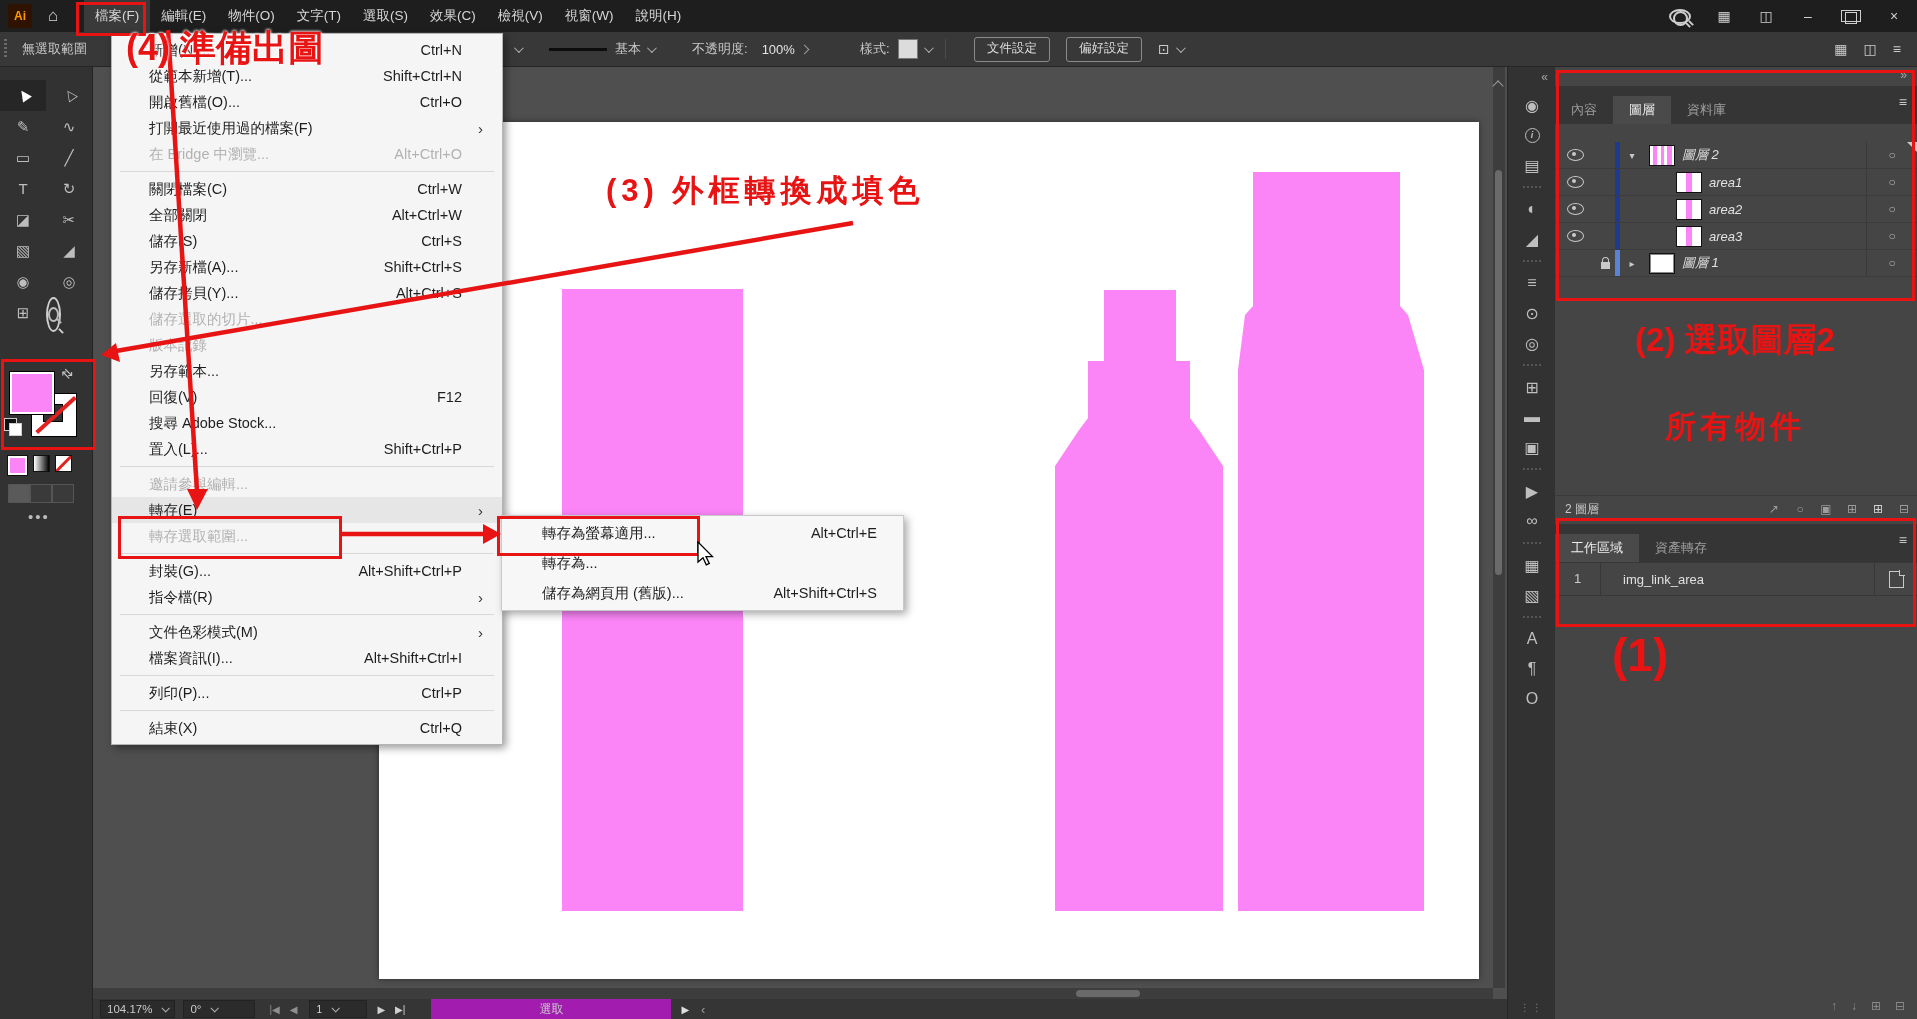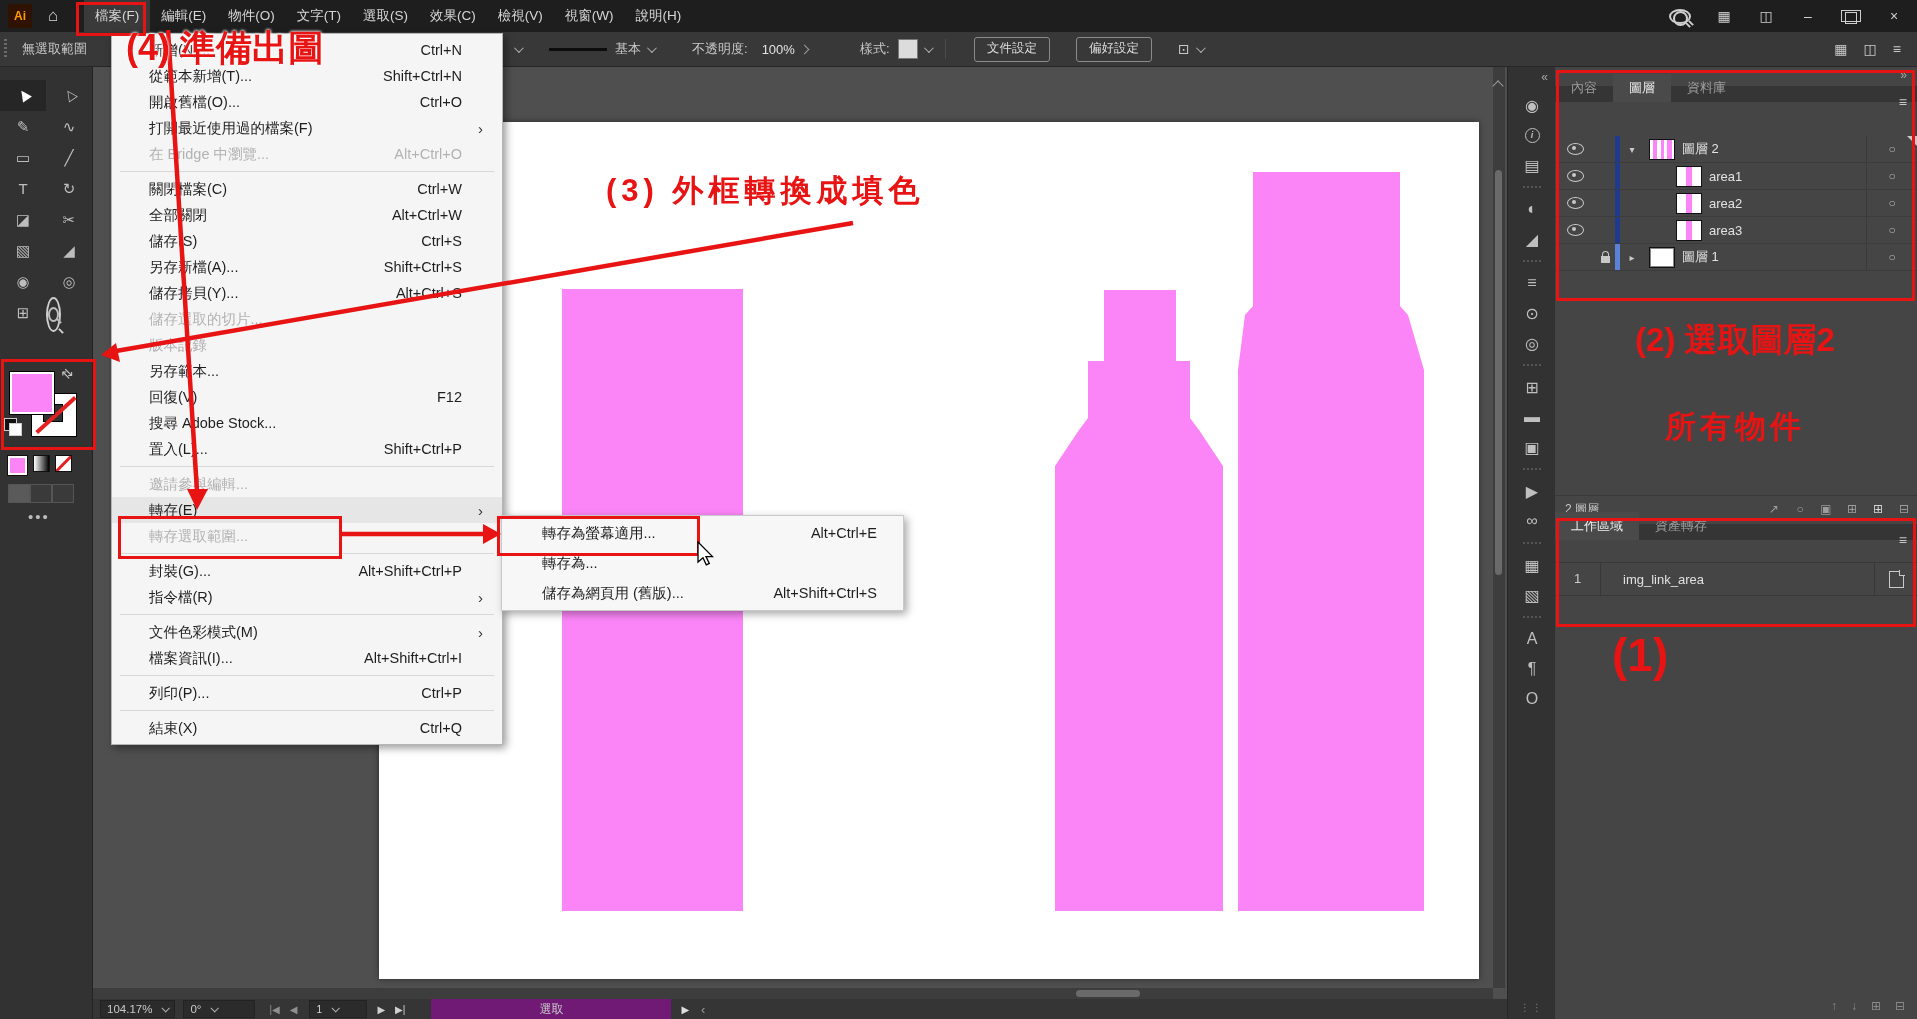--- a/index.html
+++ b/index.html
@@ -19,21 +19,21 @@
   .shape-magnifier{position:relative;display:inline-block;width:11px;height:11px;border:2px solid #cfcfcf;border-radius:50%;}
   .shape-magnifier::after{content:"";position:absolute;width:2px;height:6px;background:#cfcfcf;right:-3px;bottom:-4px;transform:rotate(-45deg);}
   .shape-box{display:inline-block;width:10px;height:10px;border:1.5px solid #cfcfcf;}
   
   .controlbar{position:absolute;left:0;top:32px;width:1917px;height:34px;background:#383838;border-bottom:1px solid #262626;z-index:20;color:#c9c9c9;font-size:13px;}
   .cb{position:absolute;top:0;height:34px;display:flex;align-items:center;white-space:nowrap;}
   .grip{position:absolute;left:4px;top:7px;width:3px;height:20px;background:repeating-linear-gradient(#6a6a6a 0 2px,transparent 2px 4px);}
   .chevd{display:inline-block;width:6px;height:6px;border-right:1.6px solid #b0b0b0;border-bottom:1.6px solid #b0b0b0;transform:rotate(45deg) translateY(-2px);margin-left:6px;}
   .chevr{display:inline-block;width:6px;height:6px;border-right:1.6px solid #9a9a9a;border-bottom:1.6px solid #9a9a9a;transform:rotate(-45deg);margin-left:6px;}
   .strokeline{display:inline-block;width:58px;height:3px;background:#0d0d0d;margin-right:8px;}
-  .cb-btn{height:23px;line-height:21px;padding:0 12px;border:1px solid #8a8a8a;border-radius:3px;font-size:12.5px;color:#ddd;margin-right:26px;}
+  .cb-btn{height:23px;line-height:21px;padding:0 12px;border:1px solid #8a8a8a;border-radius:3px;font-size:12.5px;color:#ddd;margin-right:16px;}
   .cb-swatch{display:inline-block;width:18px;height:18px;background:#dcdcdc;border:1px solid #777;margin-left:8px;}
   .cb-sep{display:inline-block;width:1px;height:20px;background:#4b4b4b;margin:0 14px;}
   .cb-right{position:absolute;right:16px;top:0;height:34px;display:flex;align-items:center;gap:16px;}
   .cb-right .ic{color:#c9c9c9;font-size:14px;}
   
   .toolbar{position:absolute;left:0;top:66px;width:92px;height:953px;background:#323232;border-right:1px solid #232323;z-index:5;}
   .tools{position:absolute;left:0;top:14px;width:92px;display:grid;grid-template-columns:46px 46px;}
   .tool{height:31px;display:flex;align-items:center;justify-content:center;color:#bdbdbd;font-size:15px;}
   .tool.active{background:#262626;color:#ffffff;}
   .shape-cursor-filled .glyph::before{content:"▶";display:inline-block;transform:rotate(-125deg);font-size:14px;}
@@ -65,38 +65,38 @@
   .vthumb{position:absolute;left:2px;top:104px;width:7px;height:405px;background:#6a6a6a;border-radius:4px;}
   .vchev{position:absolute;left:1494px;top:82px;width:7px;height:7px;border-left:1.6px solid #9a9a9a;border-top:1.6px solid #9a9a9a;transform:rotate(45deg);}
   .hscroll{position:absolute;left:92px;top:988px;width:1401px;height:11px;background:#3d3d3d;}
   .hthumb{position:absolute;left:984px;top:2px;width:64px;height:7px;background:#6a6a6a;border-radius:4px;}
   
   .statusbar{position:absolute;left:92px;top:999px;width:1415px;height:20px;background:#353535;display:flex;align-items:center;color:#c9c9c9;font-size:11.5px;z-index:4;}
   .sb-box{height:16px;background:#2b2b2b;border:1px solid #222;display:flex;align-items:center;padding:0 6px;margin-left:8px;}
   .sb-box .chevd{margin-left:10px;transform:rotate(45deg) translateY(-1px);width:5px;height:5px;}
   .sb-nav{display:flex;align-items:center;margin-left:14px;gap:10px;color:#8f8f8f;font-size:10px;}
   .sb-nav .bright{color:#d0d0d0;}
-  .sb-hint{width:240px;height:20px;background:#701a75;display:flex;align-items:center;justify-content:center;margin-left:26px;font-size:12px;}
+  .sb-hint{width:240px;height:20px;background:#a21caf;display:flex;align-items:center;justify-content:center;margin-left:26px;font-size:12px;}
   
   .iconstrip{position:absolute;left:1507px;top:66px;width:48px;height:953px;background:#323232;border-left:1px solid #262626;z-index:5;}
   .is-collapse{position:absolute;right:8px;top:4px;color:#a5a5a5;font-size:12px;}
   .is-icons{position:absolute;left:0;top:24px;width:48px;display:flex;flex-direction:column;align-items:center;}
   .is-ic{height:30px;display:flex;align-items:center;justify-content:center;color:#bfbfbf;font-size:16px;width:100%;}
   .is-ic.gap{height:14px;}
   .is-ic.gap::before{content:"";width:18px;border-top:2px dotted #555;}
   .is-ic .circle-i{width:13px;height:13px;border:1.5px solid #bfbfbf;border-radius:50%;font-size:9px;font-style:italic;font-weight:bold;display:flex;align-items:center;justify-content:center;}
   .is-bottom{position:absolute;left:0;bottom:6px;width:48px;text-align:center;color:#777;font-size:10px;letter-spacing:2px;}
   
   .paneldock{position:absolute;left:1555px;top:66px;width:362px;height:953px;background:#454545;z-index:5;color:#cfcfcf;}
   .dock-expand{position:absolute;right:10px;top:2px;color:#a5a5a5;font-size:12px;}
-  .tabbar{position:absolute;left:0;width:362px;height:16px;background:#353535;display:flex;align-items:flex-end;}
+  .tabbar{position:absolute;left:0;width:362px;height:38px;background:#353535;display:flex;align-items:flex-end;}
   .tab{height:28px;line-height:28px;padding:0 16px;font-size:13px;color:#9d9d9d;}
   .tab.active{background:#4a4a4a;color:#efefef;}
   .tab-menu{position:absolute;right:10px;top:8px;color:#c9c9c9;font-size:14px;}
-  .layers{position:absolute;left:0;top:70px;width:362px;}
+  .layers{position:absolute;left:0;top:76px;width:362px;font-style:italic;}
   .lrow{height:26px;display:flex;align-items:center;border-bottom:1px solid #3c3c3c;position:relative;}
   .eyecol{width:40px;display:flex;justify-content:center;}
   .eyecol .eye{position:relative;width:15px;height:10px;border:1.5px solid #c8c8c8;border-radius:50%;}
   .eyecol .eye::after{content:"";position:absolute;left:4px;top:2px;width:4px;height:4px;background:#c8c8c8;border-radius:50%;}
   .lockcol{width:20px;display:flex;justify-content:center;}
   .lock{display:none;position:relative;width:9px;height:7px;background:#c8c8c8;margin-top:4px;}
   .lock::before{content:"";position:absolute;left:1px;top:-5px;width:5px;height:5px;border:1.5px solid #c8c8c8;border-bottom:none;border-radius:4px 4px 0 0;}
   .locked .lock{display:block;}
   .selbar{width:5px;height:26px;margin-right:2px;}
   .selected .selbar{background:#1d3a8f;}

